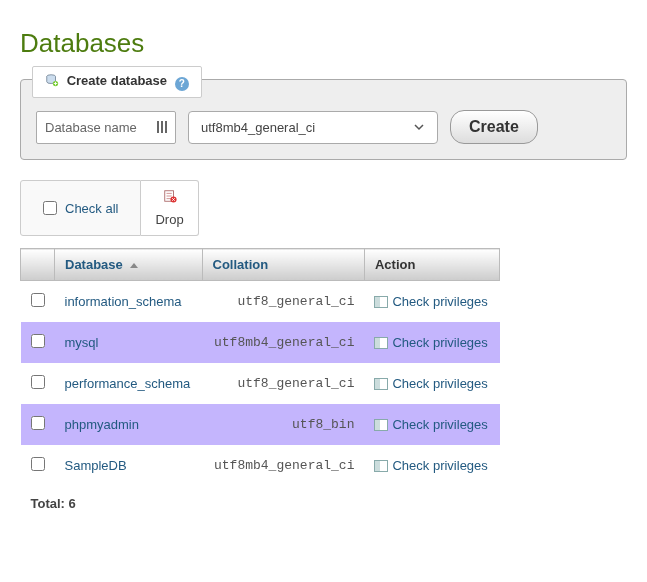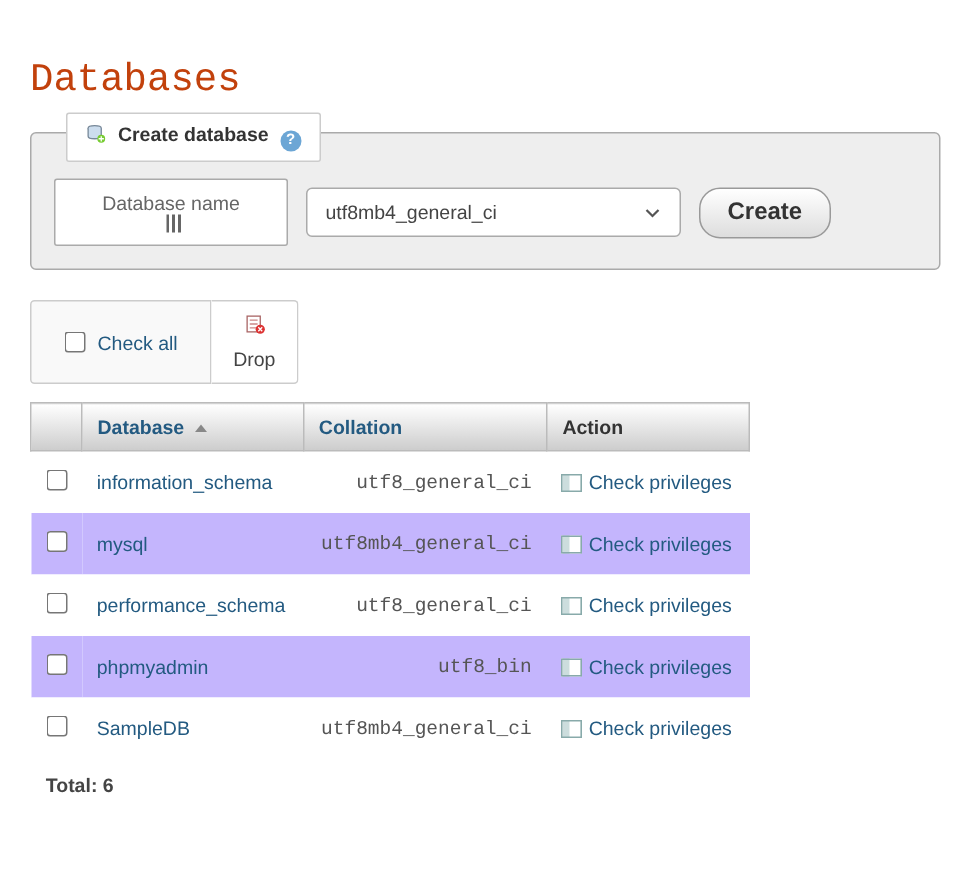--- a/index.html
+++ b/index.html
@@ -1,23 +1,23 @@
 <!DOCTYPE html>
 <html><head>
 <meta charset="utf-8">
 <style>
 * { box-sizing: border-box; margin: 0; padding: 0; }
 body { font-family: sans-serif; font-size: 13px; color: #444; background: #fff; padding: 10px 20px; }
-h2 { font-size: 26px; font-weight: 400; color: #c2410c; margin: 28px 0 20px; font-family: Liberation Mono, monospace; }
+h2 { font-size: 26px; font-weight: 400; color: #4d7c0f; margin: 18px 0 20px; }
 .fieldset { background: #eee; border: 1px solid #aaa; border-radius: 4px; padding: 30px 15px 15px; margin-bottom: 20px; position: relative; }
-.legend { position: absolute; top: -14px; left: 23px; background: #fff; border: 1px solid #ccc; border-radius: 2px; padding: 6px 12px; font-size: 13px; color: #333; font-weight: bold; }
+.legend { position: absolute; top: -14px; left: 11px; background: #fff; border: 1px solid #ccc; border-radius: 2px; padding: 6px 12px; font-size: 13px; color: #333; font-weight: bold; }
 .legend-icon { display: inline-block; width: 14px; height: 14px; vertical-align: -2px; margin-right: 4px; }
 .help-icon { display: inline-block; width: 14px; height: 14px; vertical-align: -2px; margin-left: 4px; background: #6ca6d5; border-radius: 50%; color: #fff; text-align: center; font-size: 10px; font-weight: bold; line-height: 14px; }
 .row { display: flex; gap: 12px; align-items: center; }
-.text-input { background: #fff; border: 1px solid #aaa; border-radius: 2px; padding: 8px; font-size: 13px; color: #666; width: 156px; position: relative; display: flex; align-items: center; justify-content: space-between; flex-direction: column; }
+.text-input { background: #fff; border: 1px solid #aaa; border-radius: 2px; padding: 8px; font-size: 13px; color: #666; width: 140px; position: relative; display: flex; align-items: center; justify-content: space-between; }
 .select-box { background: #fff; border: 1px solid #aaa; border-radius: 4px; padding: 8px 12px; font-size: 13px; width: 250px; display: flex; align-items: center; justify-content: space-between; cursor: pointer; }
 .btn { background: linear-gradient(#fff, #ddd); border: 1px solid #999; border-radius: 14px; padding: 7px 18px; font-size: 16px; font-weight: bold; color: #333; cursor: pointer; text-align: right; }
 .chev { width: 12px; height: 12px; }
 .toolbar { display: flex; gap: 0; margin-bottom: 12px; }
 .tool-check { border: 1px solid #ccc; border-radius: 3px 0 0 3px; padding: 8px 22px; display: flex; align-items: center; gap: 8px; background: #f9f9f9; }
 .tool-drop { border: 1px solid #ccc; border-left: none; border-radius: 0 3px 3px 0; padding: 8px 14px; display: flex; align-items: center; gap: 6px; background: #fff; cursor: pointer; flex-direction: column; }
 .link { color: #235a81; cursor: pointer; }
 .cb { width: 14px; height: 14px; cursor: pointer; }
 table { border-collapse: collapse; width: 480px; }
 thead th { background: linear-gradient(#fff, #ccc); border: 1px solid #bbb; padding: 8px 10px; text-align: left; font-size: 13px; color: #235a81; font-weight: bold; }

